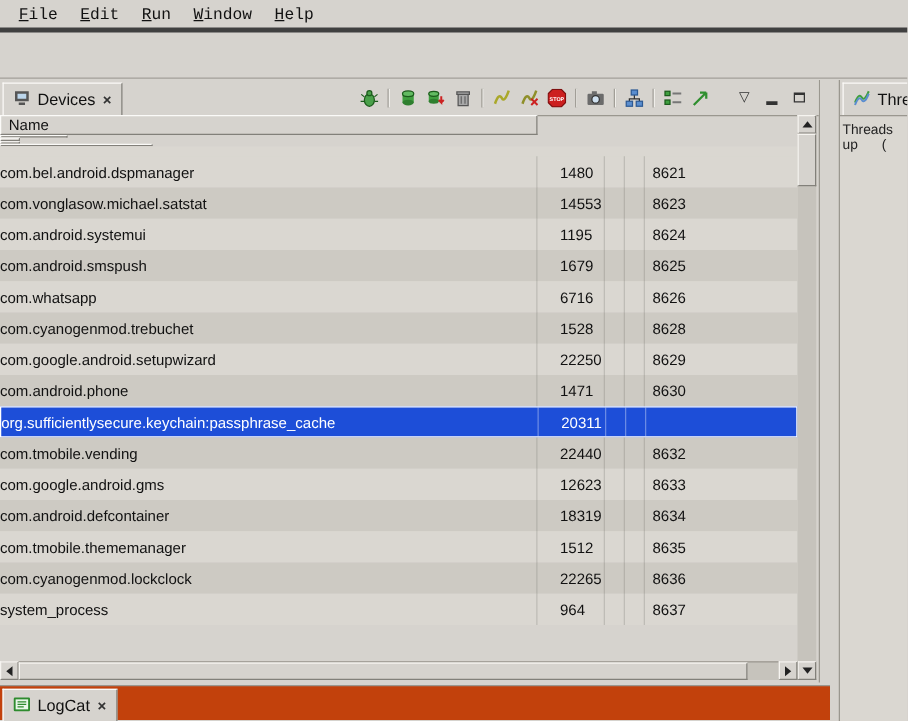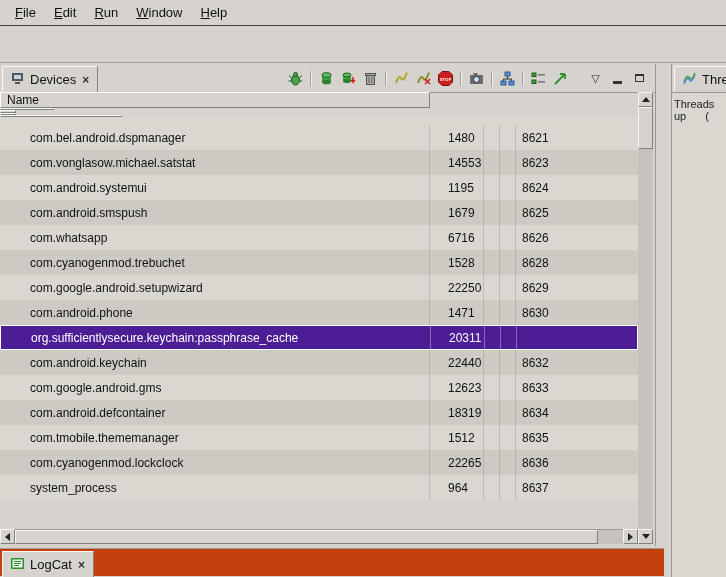--- a/index.html
+++ b/index.html
@@ -1,21 +1,21 @@
 <!DOCTYPE html>
 <html><head>
 <meta charset="utf-8">
 <style>
   html,body{margin:0;padding:0;}
   body{width:726px;height:577px;position:relative;overflow:hidden;background:#d6d3ce;
        font-family:"Liberation Sans","DejaVu Sans",sans-serif;font-size:12px;color:#111;}
 
   
   .menubar{position:absolute;left:0;top:0;width:726px;height:26px;display:flex;align-items:center;
-           padding-left:6px;border-bottom:1px solid #404040;background:#d6d3ce;box-sizing:border-box;}
+           padding-left:6px;border-bottom:4px solid #404040;background:#d6d3ce;box-sizing:border-box;font-family:Liberation Mono, monospace;}
   .menu-item{display:inline-block;padding:4px 9px;font-size:13px;cursor:default;}
   .menu-item::first-letter{text-decoration:underline;}
   .toolbar-strip{position:absolute;left:0;top:27px;width:726px;height:36px;background:#d6d3ce;
                  border-bottom:1px solid #a3a099;box-sizing:border-box;}
 
   
   .panel{position:absolute;background:#d6d3ce;box-sizing:border-box;}
   #devices-panel{left:0;top:64px;width:656px;height:482px;border-right:1px solid #9a978f;}
   #threads-panel{left:671px;top:64px;width:55px;height:513px;border-left:1px solid #9a978f;overflow:hidden;}
   .tabbar{position:relative;height:28px;border-bottom:1px solid #9a978f;background:#d6d3ce;}
@@ -43,26 +43,26 @@
   .th-s1{width:16px;}
   .th-s2{width:16px;}
   .th-port{width:122px;}
   .rows{position:absolute;left:0;top:53px;width:638px;height:412px;background:#d6d3ce;overflow:hidden;}
   .row-spacer{height:8px;background:#dad7d1;}
   .row{display:flex;height:25px;box-sizing:border-box;align-items:center;}
   .rowlist .row:nth-child(odd){background:#dad7d1;}
   .rowlist .row:nth-child(even){background:#cdcac3;}
   .cell{box-sizing:border-box;height:100%;display:flex;align-items:center;overflow:hidden;white-space:nowrap;
         border-right:1px solid rgba(120,118,110,0.28);}
-  .c-name{width:430px;padding-left:30px;}
+  .c-name{width:430px;}
   .c-pid{width:54px;padding-left:18px;}
   .c-s1{width:16px;}
   .c-s2{width:16px;}
   .c-port{width:122px;padding-left:6px;border-right:none;}
-  .rowlist .row.selected{background:#4c1d95;color:#fff;border:1px solid #ffffff;}
+  .rowlist .row.selected{background:#1d4ed8;color:#fff;border:1px solid #ffffff;}
   .row.selected .cell{border-right-color:rgba(255,255,255,0.35);}
 
   
   .vscroll{position:absolute;left:638px;top:28px;width:15px;height:452px;background:#c6c3bc;box-sizing:border-box;}
   .hscroll{position:absolute;left:0;top:465px;width:638px;height:15px;background:#c6c3bc;border-top:1px solid #9a978f;box-sizing:border-box;}
   .sbtn{position:absolute;width:15px;height:15px;background:#d6d3ce;border:1px solid;
         border-color:#f6f4f0 #82807a #82807a #f6f4f0;box-sizing:border-box;
         display:flex;align-items:center;justify-content:center;}
   .vthumb{position:absolute;left:0;top:15px;width:15px;height:42px;background:#d6d3ce;border:1px solid;
           border-color:#f6f4f0 #82807a #82807a #f6f4f0;box-sizing:border-box;}
@@ -271,21 +271,21 @@
     <div class="cell c-s2"></div>
     <div class="cell c-port">8630</div>
   </div>
         <div class="row selected">
     <div class="cell c-name">org.sufficientlysecure.keychain:passphrase_cache</div>
     <div class="cell c-pid">20311</div>
     <div class="cell c-s1"></div>
     <div class="cell c-s2"></div>
   </div>
         <div class="row">
-    <div class="cell c-name">com.android.keychain</div>
+    <div class="cell c-name">com.tmobile.vending</div>
     <div class="cell c-pid">22440</div>
     <div class="cell c-s1"></div>
     <div class="cell c-s2"></div>
     <div class="cell c-port">8632</div>
   </div>
         <div class="row">
     <div class="cell c-name">com.google.android.gms</div>
     <div class="cell c-pid">12623</div>
     <div class="cell c-s1"></div>
     <div class="cell c-s2"></div>

